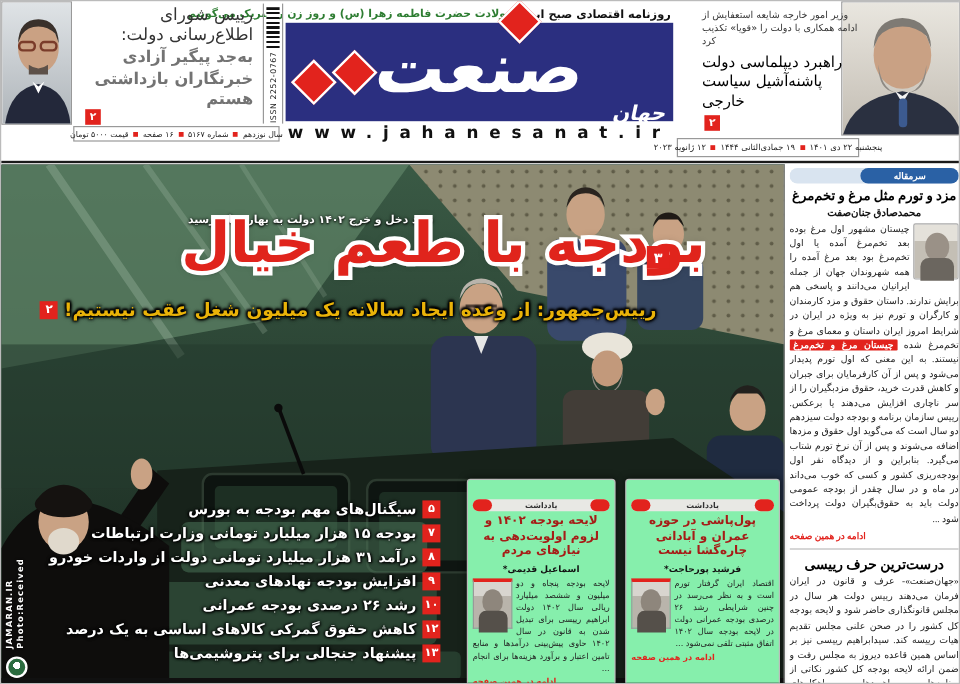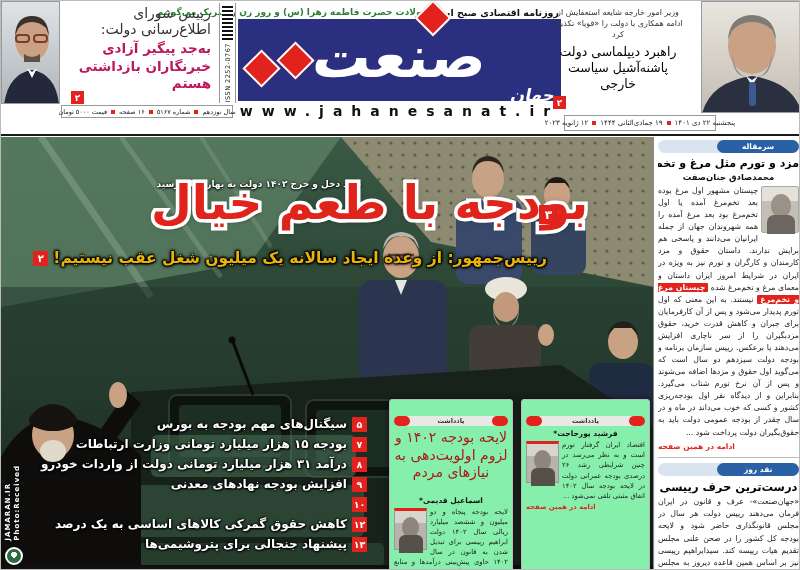--- a/index.html
+++ b/index.html
@@ -35,26 +35,26 @@
   .issn-text{writing-mode:vertical-rl;transform:rotate(180deg);font-size:6.5px;color:#222;
              letter-spacing:.5px;margin-top:3px;white-space:nowrap;}
 
   .portrait{position:absolute;border:1px solid #999;overflow:hidden;}
   .portrait-left{left:0;top:0;width:59px;height:103px;}
   .portrait-right{left:700px;top:0;width:100px;height:112px;}
 
   .tl-text{position:absolute;left:62px;top:4px;width:152px;height:99px;direction:rtl;text-align:right;
            padding-right:4px;}
   .tl-kicker{font-size:14px;color:#333;margin-bottom:3px;}
-  .tl-title{font-size:13.5px;font-weight:bold;color:#be185d;line-height:1.3;}
+  .tl-title{font-size:13.5px;font-weight:bold;color:#737373;line-height:1.3;}
   .badge{background:var(--red);color:#fff;font-weight:bold;display:flex;align-items:center;
          justify-content:center;}
   .tl-badge{position:absolute;left:8px;bottom:0;width:13px;height:13px;font-size:9px;}
 
-  .tr-text{position:absolute;left:550px;top:6px;width:134px;height:104px;direction:rtl;text-align:center;}
+  .tr-text{position:absolute;left:584px;top:6px;width:134px;height:104px;direction:rtl;text-align:left;}
   .tr-kicker{font-size:8px;color:#333;line-height:1.4;margin-bottom:3px;}
   .tr-title{font-size:12.5px;font-weight:normal;color:#000;line-height:1.3;}
   .tr-badge{position:absolute;left:2px;bottom:2px;width:13px;height:13px;font-size:9px;}
 
   .mini-box{position:absolute;border:1px solid #999;display:flex;direction:rtl;align-items:center;
             justify-content:center;gap:4px;white-space:nowrap;color:#222;}
   .date-box{left:563px;top:114px;width:152px;height:16px;font-size:7px;}
   .edition-box{left:60px;top:104px;width:172px;height:13px;font-size:6.5px;}
   .sq{width:4px;height:4px;background:var(--red);flex:0 0 auto;}
 
@@ -96,35 +96,35 @@
   .note-box{position:absolute;top:398px;height:180px;background:#86efac;border:1px solid #bbb;
             border-radius:3px;direction:rtl;padding:16px 4px;overflow:hidden;
             box-shadow:0 0 6px rgba(0,0,0,.5);}
   .boxA{left:388px;width:124px;}
   .boxB{left:520px;width:129px;}
   .nb-head{position:relative;height:10px;background:#e8e8e4;border-radius:5px;margin-bottom:3px;
            display:flex;align-items:center;justify-content:center;font-size:6.5px;font-weight:bold;color:#333;}
   .nb-head::before,.nb-head::after{content:"";position:absolute;top:0;width:16px;height:10px;
            background:var(--red);border-radius:5px;}
   .nb-head::before{right:0;} .nb-head::after{left:0;}
-  .nb-title{color:#a61c17;font-size:14px;font-weight:normal;text-align:center;line-height:1.25;margin-bottom:14px;}
+  .nb-title{color:#a61c17;font-size:10px;font-weight:bold;text-align:center;line-height:1.25;margin-bottom:3px;}
   .nb-author{font-size:7.5px;font-weight:bold;text-align:center;margin-bottom:2px;color:#111;}
   .nb-photo{float:left;width:33px;height:42px;margin:1px 3px 2px 0;border:1px solid #999;
             border-top:3px solid var(--red);
             background:linear-gradient(#d8d5cf 0 12px,#b9b4ab 12px);position:relative;}
   .nb-photo::before{content:"";position:absolute;left:7px;top:6px;width:17px;height:20px;border-radius:50% 50% 45% 45%;
             background:#8e867c;}
   .nb-photo::after{content:"";position:absolute;left:4px;top:24px;width:24px;height:18px;border-radius:6px 6px 0 0;
             background:#55504a;}
   .nb-body{font-size:6.8px;text-align:justify;line-height:1.5;color:#222;}
   .nb-more{font-size:6.8px;font-weight:bold;color:var(--red);text-align:left;margin-top:2px;}
 
   
   .vrule{position:absolute;left:652px;top:136px;width:1px;height:434px;background:#888;}
-  .rightcol{position:absolute;left:657px;top:139px;width:141px;height:429px;direction:rtl;overflow:hidden;}
+  .rightcol{position:absolute;left:657px;top:139px;width:141px;height:429px;direction:rtl;overflow:hidden;font-family:Liberation Serif, serif;}
   .tab{position:relative;height:13px;background:#d9e4f0;border-radius:7px;margin-bottom:4px;}
   .tab-label{position:absolute;right:0;top:0;height:13px;width:58%;background:var(--tabblue);
              border-radius:7px;color:#fff;font-size:7.5px;font-weight:bold;display:flex;
              align-items:center;justify-content:center;}
   .ed-title{font-size:11px;font-weight:bold;text-align:center;color:#000;white-space:nowrap;margin-bottom:2px;}
   .ed-author{font-size:8.5px;font-weight:bold;text-align:center;color:#111;margin-bottom:3px;}
   .ed-photo{float:right;width:38px;height:47px;margin:1px 0 2px 3px;border:1px solid #aaa;border-radius:2px;
             background:linear-gradient(#e4e1da 0 14px,#c4bfb5 14px);position:relative;}
   .ed-photo::before{content:"";position:absolute;left:9px;top:7px;width:20px;height:23px;border-radius:50% 50% 45% 45%;
             background:#9a9187;}
@@ -326,20 +326,21 @@
       <div class="hl-row">
         <span class="badge hl-num">۸</span>
         <span class="hl-text">درآمد ۳۱ هزار میلیارد تومانی دولت از واردات خودرو</span>
       </div>
       <div class="hl-row">
         <span class="badge hl-num">۹</span>
         <span class="hl-text">افزایش بودجه نهادهای معدنی</span>
       </div>
       <div class="hl-row">
         <span class="badge hl-num">۱۰</span>
+        <span class="hl-text">رشد ۲۶ درصدی بودجه عمرانی</span>
       </div>
       <div class="hl-row">
         <span class="badge hl-num">۱۲</span>
         <span class="hl-text">کاهش حقوق گمرکی کالاهای اساسی به یک درصد</span>
       </div>
       <div class="hl-row">
         <span class="badge hl-num">۱۳</span>
         <span class="hl-text">پیشنهاد جنجالی برای پتروشیمی‌ها</span>
       </div>
     </div>
@@ -356,20 +357,21 @@
     <div class="nb-head">یادداشت</div>
     <div class="nb-title">لایحه بودجه ۱۴۰۲ و لزوم اولویت‌دهی به نیازهای مردم</div>
     <div class="nb-author">اسماعیل قدیمی*</div>
     <div class="nb-photo"></div>
     <div class="nb-body">لایحه بودجه پنجاه و دو میلیون و ششصد میلیارد ریالی سال ۱۴۰۲ دولت ابراهیم رییسی برای تبدیل شدن به قانون در سال ۱۴۰۲ حاوی پیش‌بینی درآمدها و منابع تامین اعتبار و برآورد هزینه‌ها برای انجام ...</div>
     <div class="nb-more">ادامه در همین صفحه</div>
   </div>
 
   <div class="note-box boxB">
     <div class="nb-head">یادداشت</div>
+    <div class="nb-title">پول‌پاشی در حوزه عمران و آبادانی چاره‌گشا نیست</div>
     <div class="nb-author">فرشید پورحاجت*</div>
     <div class="nb-photo"></div>
     <div class="nb-body">اقتصاد ایران گرفتار تورم است و به نظر می‌رسد در چنین شرایطی رشد ۲۶ درصدی بودجه عمرانی دولت در لایحه بودجه سال ۱۴۰۲ اتفاق مثبتی تلقی نمی‌شود ...</div>
     <div class="nb-more">ادامه در همین صفحه</div>
   </div>
 
   <div class="vrule"></div>
 
   <div class="rightcol">
     <div class="tab">
@@ -378,20 +380,17 @@
     <div class="ed-title">مزد و تورم مثل مرغ و تخم‌مرغ</div>
     <div class="ed-author">محمدصادق جنان‌صفت</div>
     <div class="ed-body">
       <span class="ed-photo"></span>
       <span>چیستان مشهور اول مرغ بوده بعد تخم‌مرغ آمده یا اول تخم‌مرغ بود بعد مرغ آمده را همه شهروندان جهان از جمله ایرانیان می‌دانند و پاسخی هم برایش ندارند. داستان حقوق و مزد کارمندان و کارگران و تورم نیز به ویژه در ایران در شرایط امروز ایران داستان و معمای مرغ و تخم‌مرغ شده</span>
       <span class="highlight">چیستان مرغ و تخم‌مرغ</span>
       <span>نیستند. به این معنی که اول تورم پدیدار می‌شود و پس از آن کارفرمایان برای جبران و کاهش قدرت خرید، حقوق مزدبگیران را از سر ناچاری افزایش می‌دهند یا برعکس. رییس سازمان برنامه و بودجه دولت سیزدهم دو سال است که می‌گوید اول حقوق و مزدها اضافه می‌شوند و پس از آن نرخ تورم شتاب می‌گیرد. بنابراین و از دیدگاه نفر اول بودجه‌ریزی کشور و کسی که خوب می‌داند در ماه و در سال چقدر از بودجه عمومی دولت باید به حقوق‌بگیران دولت پرداخت شود ...</span>
       <div class="more-line">ادامه در همین صفحه</div>
     </div>
     <div class="col-div"></div>
-    <div class="tab">
-      <div class="tab-label">نقد روز</div>
-    </div>
     <div class="dr-title">درست‌ترین حرف رییسی</div>
     <div class="dr-body">«جهان‌صنعت»- عرف و قانون در ایران فرمان می‌دهند رییس دولت هر سال در مجلس قانونگذاری حاضر شود و لایحه بودجه کل کشور را در صحن علنی مجلس تقدیم هیات رییسه کند. سیدابراهیم رییسی نیز بر اساس همین قاعده دیروز به مجلس رفت و ضمن ارائه لایحه بودجه کل کشور نکاتی از برنامه‌ها و راهبردها و راهکارهای سیاسی‌ترین برنامه دولت برای یک سال آینده را نیز تشریح کرد. رییسی در بخشی از سخنانش با اشاره</div>
   </div>
 
 </div>
 
 </body></html>

